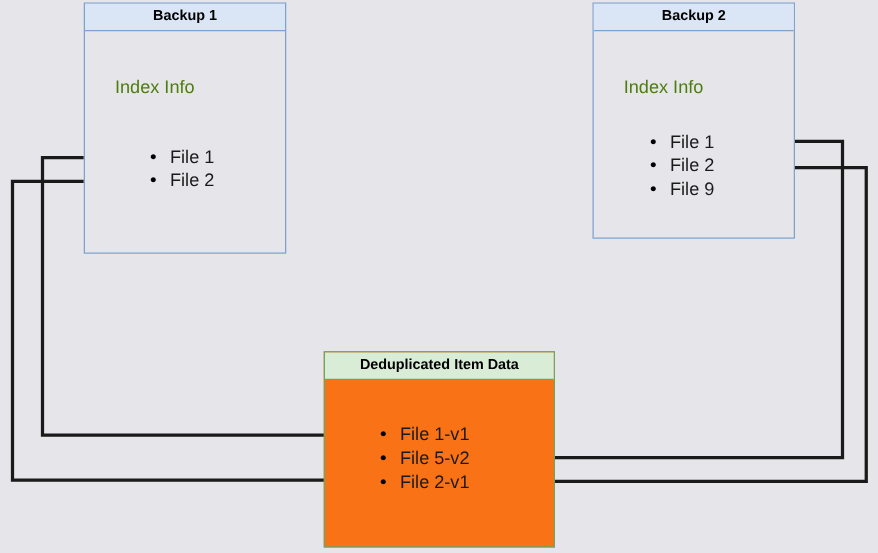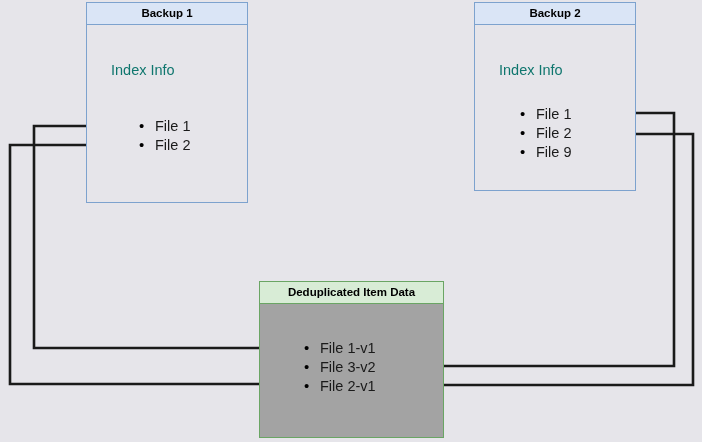--- a/index.html
+++ b/index.html
@@ -48,30 +48,30 @@
   .blue-box {
     border: 1px solid #7da2ce;
     background: #e6e5ea;
   }
   .blue-box .box-header {
     background: #dae5f6;
     border-bottom: 1px solid #7da2ce;
   }
   .green-box {
     border: 1px solid #6aa564;
-    background: #a3a3a3;
+    background: #f97316;
   }
   .green-box .box-header {
     background: #d8ecd6;
     border-bottom: 1px solid #6aa564;
   }
   .index-label {
     position: absolute;
     font-size: 14.5px;
-    color: #0f766e;
+    color: #4d7c0f;
     white-space: nowrap;
   }
   .file-list {
     position: absolute;
     margin: 0;
     padding: 0;
     list-style: none;
   }
   .file-list li {
     font-size: 14.5px;
@@ -113,21 +113,21 @@
 
     <path d="M122,126 L34,126 L34,348 L296,348" fill="none" stroke="#1a1a1a" stroke-width="2.6" marker-end="url(#arrow-right)"></path>
 
     <path d="M122,145 L10,145 L10,384 L296,384" fill="none" stroke="#1a1a1a" stroke-width="2.6" marker-end="url(#arrow-right)"></path>
 
     <path d="M580,113 L674,113 L674,366 L396,366" fill="none" stroke="#1a1a1a" stroke-width="2.6" marker-end="url(#arrow-left)"></path>
 
     <path d="M580,134 L693,134 L693,385 L396,385" fill="none" stroke="#1a1a1a" stroke-width="2.6" marker-end="url(#arrow-left)"></path>
   </svg>
 
-  <div class="box blue-box" style="left:86px; top:2px; width:162px; height:201px;">
+  <div class="box blue-box" style="left:67px; top:2px; width:162px; height:201px;">
     <div class="box-header">Backup 1</div>
     <div class="box-body" style="height:177px;">
       <div class="index-label" style="left:24px; top:37px;">Index Info</div>
       <ul class="file-list" style="left:52px; top:92px;">
         <li>File 1</li>
         <li>File 2</li>
       </ul>
     </div>
   </div>
 
@@ -141,19 +141,19 @@
         <li>File 9</li>
       </ul>
     </div>
   </div>
 
   <div class="box green-box" style="left:259px; top:281px; width:185px; height:157px;">
     <div class="box-header">Deduplicated Item Data</div>
     <div class="box-body" style="height:133px;">
       <ul class="file-list dedup-list" style="left:44px; top:35px;">
         <li>File 1-v1</li>
-        <li>File 3-v2</li>
+        <li>File 5-v2</li>
         <li>File 2-v1</li>
       </ul>
     </div>
   </div>
 
 </div>
 
 </body></html>

